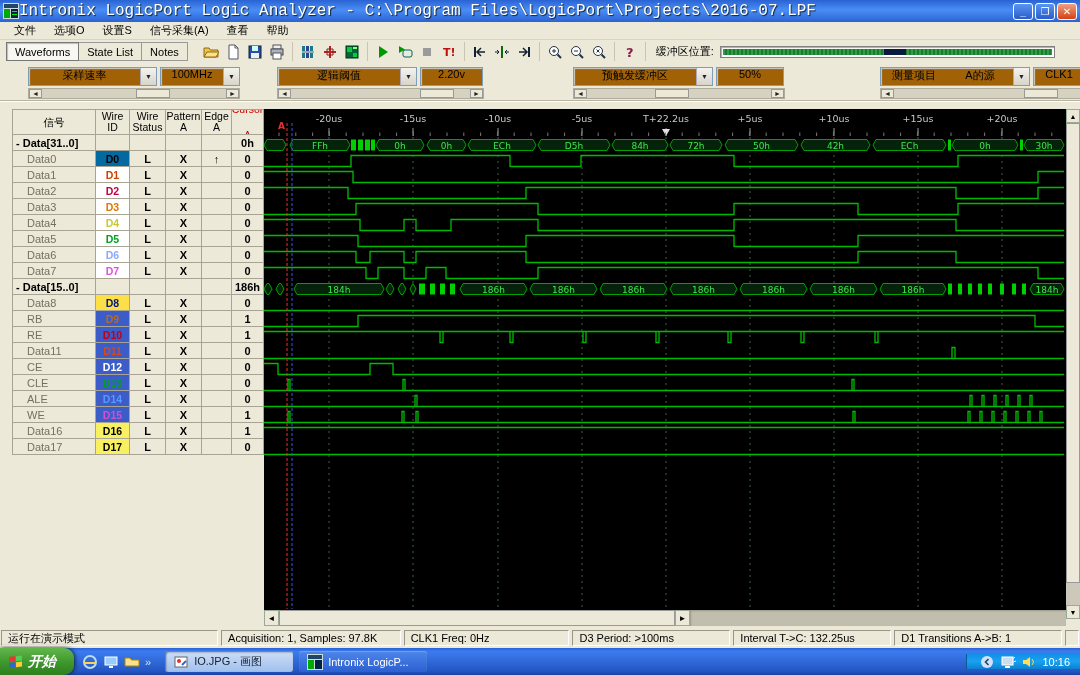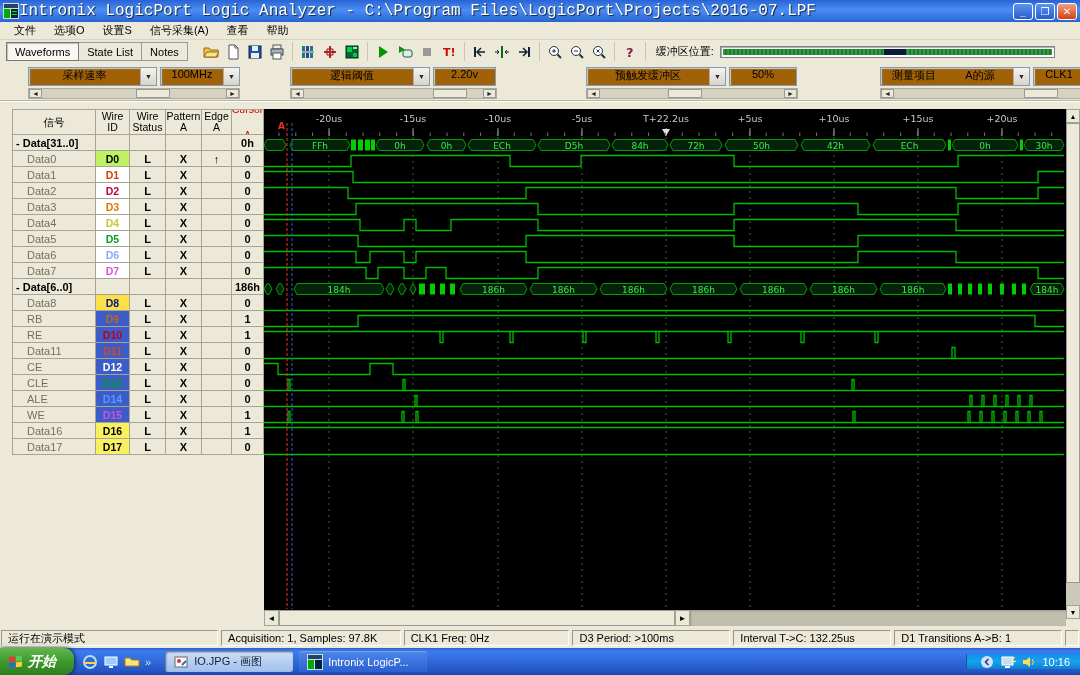--- a/index.html
+++ b/index.html
@@ -290,37 +290,37 @@
             <span class="txt">100MHz</span>
             <span class="ctl-arrow">▼</span>
           </div>
         </div>
         <div class="ctl-scroll">
           <span class="sc-arrow">◄</span>
           <div class="sc-thumb" style="left:107.24px"></div>
           <span class="sc-arrow" style="margin-left:auto">►</span>
         </div>
       </div>
-      <div class="ctl-group" style="left: 290px; width: 207px;">
+      <div class="ctl-group" style="left: 277px; width: 207px;">
         <div class="ctl-row" style="width:207px">
           <div class="ctl-box" style="flex: 1 1 0%; max-width: 140px;">
             <span class="txt">逻辑阈值</span>
             <span class="ctl-arrow">▼</span>
           </div>
           <div class="ctl-box" style="width:63px">
             <span class="txt">2.20v</span>
           </div>
         </div>
         <div class="ctl-scroll">
           <span class="sc-arrow">◄</span>
           <div class="sc-thumb" style="left:142.36px"></div>
           <span class="sc-arrow" style="margin-left:auto">►</span>
         </div>
       </div>
-      <div class="ctl-group" style="left: 586px; width: 212px;">
+      <div class="ctl-group" style="left: 573px; width: 212px;">
         <div class="ctl-row" style="width:212px">
           <div class="ctl-box" style="flex: 1 1 0%; max-width: 140px;">
             <span class="txt">预触发缓冲区</span>
             <span class="ctl-arrow">▼</span>
           </div>
           <div class="ctl-box" style="width:68px">
             <span class="txt">50%</span>
           </div>
         </div>
         <div class="ctl-scroll">
@@ -386,21 +386,21 @@
           <div class="tcell"></div>
           <div class="tcell">
             <span class="bold">0h</span>
           </div>
         </div>
         <div class="trow">
           <div class="tcell">
             <span class="sig-name">Data0</span>
           </div>
           <div class="tcell" style="padding: 0px;">
-            <span class="wireid" style="color:#000000;background:#bef264">D0</span>
+            <span class="wireid" style="color:#000000;background:#0369a1">D0</span>
           </div>
           <div class="tcell">
             <span class="bold">L</span>
           </div>
           <div class="tcell">
             <span class="bold">X</span>
           </div>
           <div class="tcell">
             <span class="bold">↑</span>
           </div>
@@ -529,21 +529,21 @@
           <div class="tcell">
             <span class="bold">X</span>
           </div>
           <div class="tcell"></div>
           <div class="tcell">
             <span class="bold">0</span>
           </div>
         </div>
         <div class="trow group">
           <div class="tcell">
-            <span class="sig-name">- Data[6..0]</span>
+            <span class="sig-name">- Data[15..0]</span>
           </div>
           <div class="tcell" style="padding: 0px;"></div>
           <div class="tcell"></div>
           <div class="tcell"></div>
           <div class="tcell"></div>
           <div class="tcell">
             <span class="bold">186h</span>
           </div>
         </div>
         <div class="trow">

